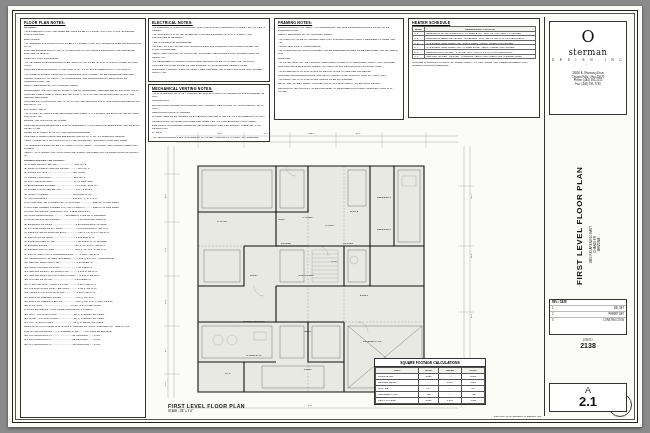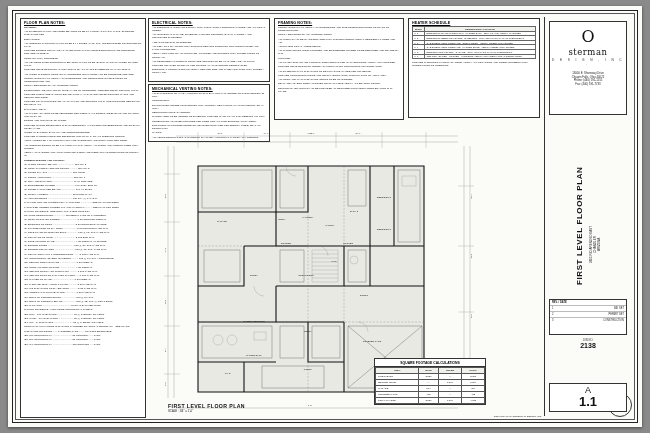--- a/index.html
+++ b/index.html
@@ -483,16 +483,16 @@
         </div>
     </div>
 
     <div class="jobno" style="top:322px;">
       <div class="lbl">JOB NO.</div>
       <div class="val">2138</div>
     </div>
 
     <div class="sheetno">
       <div class="tri">A</div>
-      <div class="num">1.1</div>
+      <div class="num">2.1</div>
     </div>
   </div>
 </div>
 
 </body></html>

